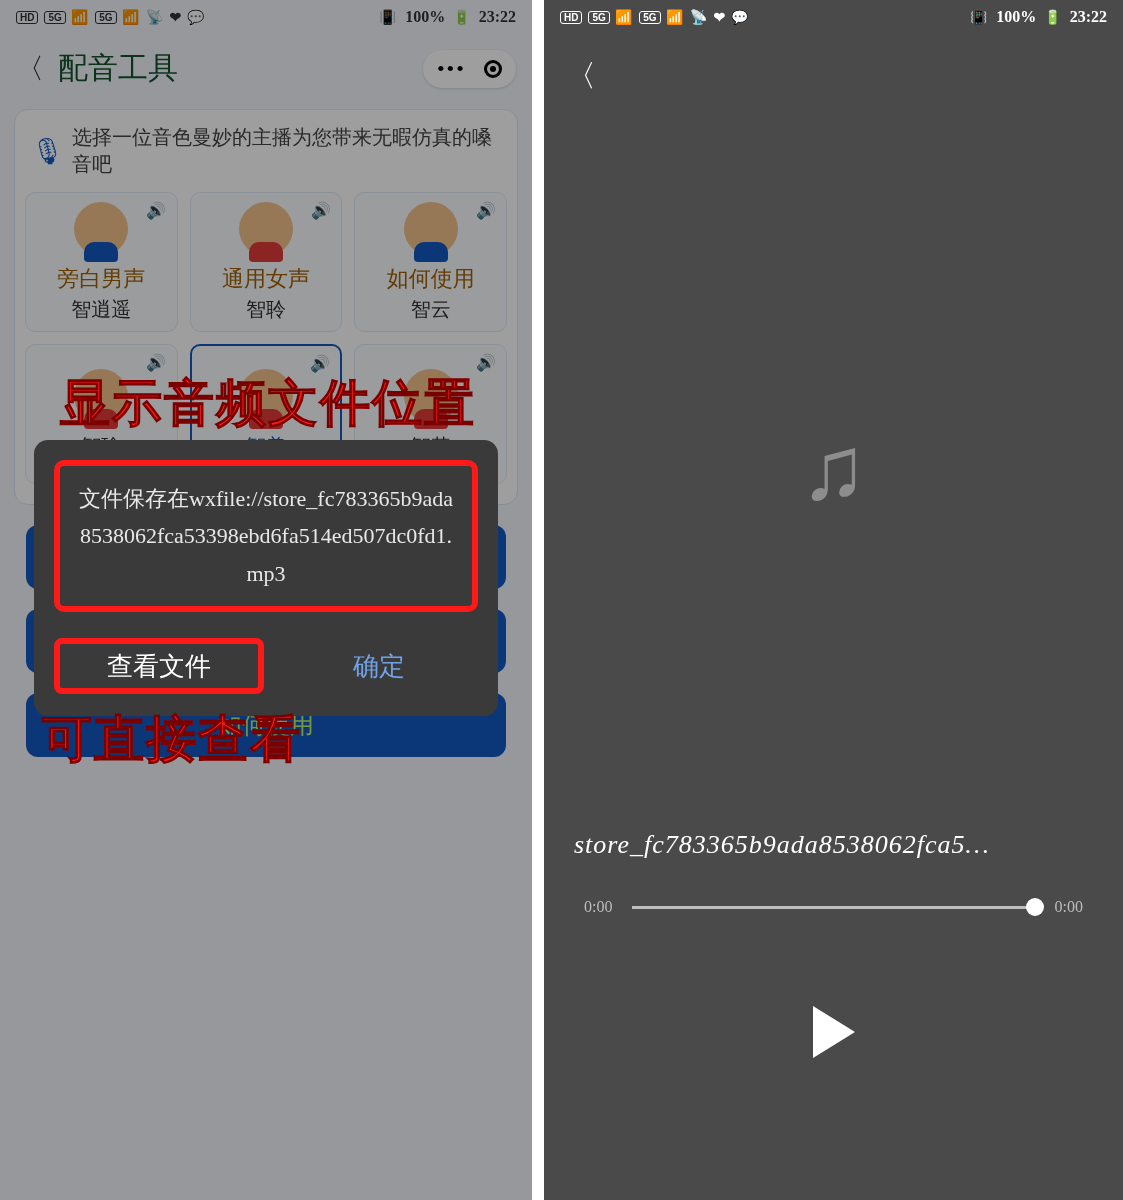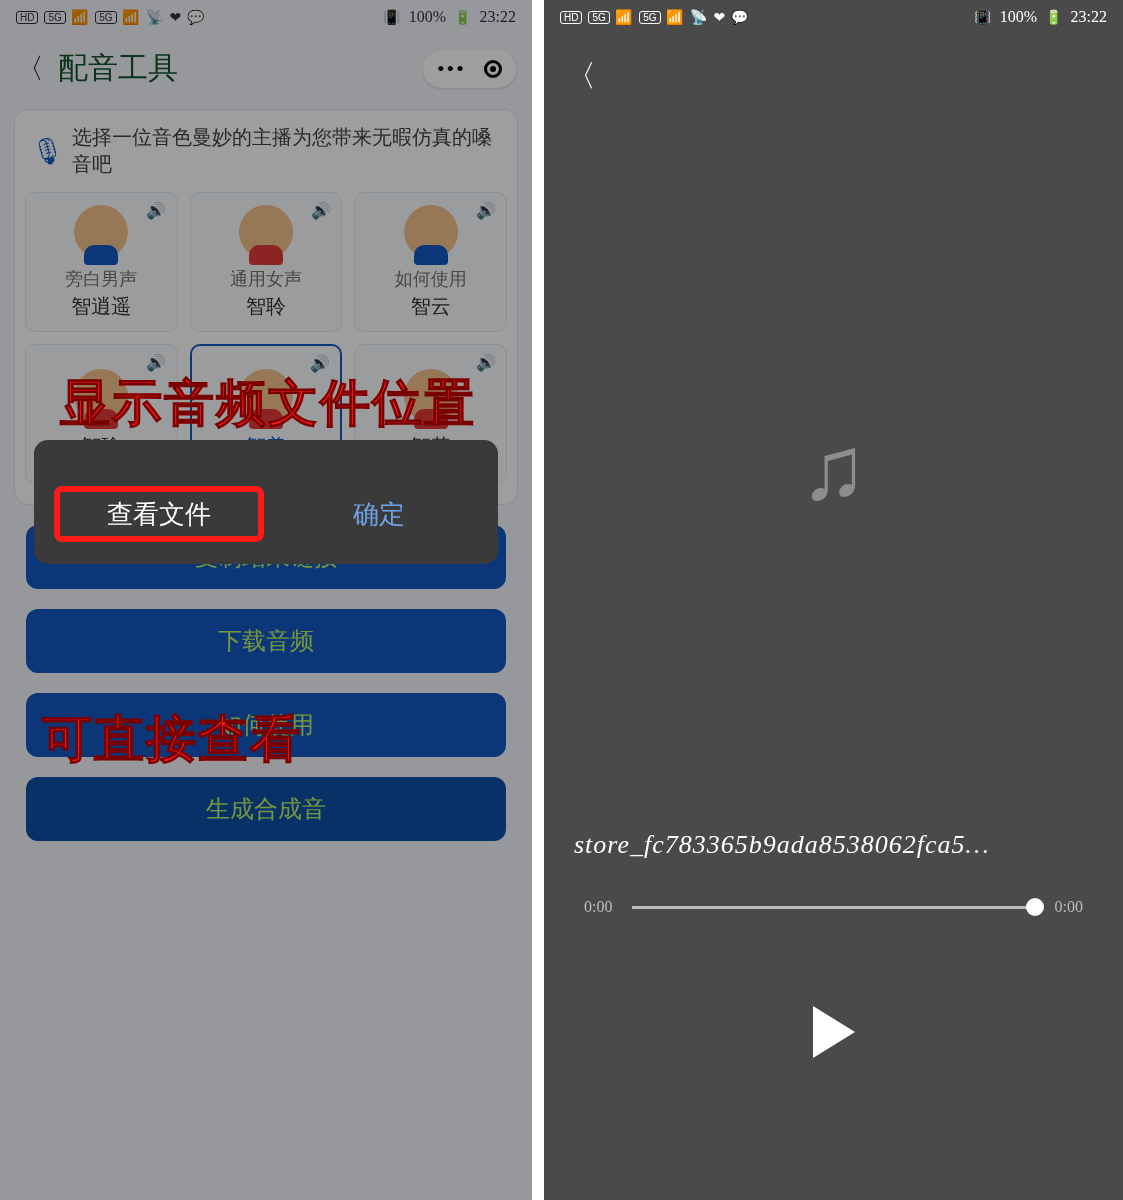--- a/index.html
+++ b/index.html
@@ -3,21 +3,21 @@
 <meta charset="utf-8">
 <style>
   * { margin:0; padding:0; box-sizing:border-box; font-family:"STKaiti","KaiTi","楷体",serif; }
   body { background:#fff; width:1123px; height:1200px; display:flex; }
   .phone { position:relative; height:1200px; overflow:hidden; }
   .left  { width:532px; background:#f3f6fb; }
   .gap   { width:12px; background:#fff; }
   .right { width:579px; background:#4a4a4a; color:#fff; }
 
   
-  .status { display:flex; align-items:center; height:34px; padding:0 16px; font-size:16px; }
+  .status { display:flex; align-items:center; height:34px; padding:0 16px; font-size:16px;font-weight:bold; }
   .status .sl { display:flex; gap:6px; align-items:center; }
   .status .sr { margin-left:auto; display:flex; gap:8px; align-items:center; }
   .left .status { color:#333; }
   .right .status { color:#fff; }
   .pill { border:1px solid currentColor; border-radius:3px; padding:0 3px; font-size:10px; font-family:sans-serif; }
   .sig::before{content:"📶"; font-size:14px;}
   .wifi::before{content:"📡"; font-size:14px;}
   .heart::before{content:"❤"; font-size:14px;}
   .wx::before{content:"💬"; font-size:14px;}
   .vib::before{content:"📳"; font-size:14px;}
@@ -36,21 +36,21 @@
   .card{ margin:6px 14px 0; background:#fff; border-radius:14px; padding:10px 10px 20px; border:1px solid #dbe6f4;}
   .hint{ display:flex; align-items:center; gap:8px; padding:4px 6px 14px; font-size:20px; color:#444; }
   .micico{ color:#1259c3; font-size:26px;}
   .grid{ display:grid; grid-template-columns:repeat(3,1fr); gap:12px; }
   .voice{ background:#fafcff; border:1px solid #e1ebf6; border-radius:10px; height:140px; display:flex; flex-direction:column; align-items:center; justify-content:center; position:relative; }
   .voice.sel{ border:2px solid #1259c3; }
   .spk{ position:absolute; top:8px; right:10px; color:#19b36b; font-size:16px;}
   .avatar{ width:54px; height:54px; border-radius:50%; background:#f2c28b; position:relative; margin-bottom:8px;}
   .avatar::after{content:"";position:absolute;left:10px;right:10px;bottom:-6px;height:20px;background:#1259c3;border-radius:10px 10px 4px 4px;}
   .avatar.f::after{background:#e23b3b;}
-  .vl1{ font-size:18px; color:#737373; }
+  .vl1{ font-size:22px; color:#a16207; }
   .vl2{ font-size:20px; color:#333; margin-top:2px;}
   .voice.sel .vl2{ color:#1259c3; }
 
   
   .actbtn{ margin:20px 26px 0; background:#1259c3; color:#bef264; border-radius:12px; height:64px; display:flex; align-items:center; justify-content:center; font-size:24px; }
   .actbtn.last{ background:#0d4fa8;}
 
   
   .dim{ position:absolute; inset:0; background:rgba(0,0,0,.38); }
 
@@ -153,27 +153,25 @@
 
   <div class="actbtn">
       <span>复制结果链接</span>
     </div>
   <div class="actbtn">
       <span>下载音频</span>
     </div>
   <div class="actbtn">
       <span>如何使用</span>
     </div>
-  <div class="actbtn last">
-      <span>生成合成音</span>
-    </div>
 
   <div class="dim"></div>
 
   <div class="dialog">
+    <div class="dmsgbox">文件保存在wxfile://store_fc783365b9ada8538062fca53398ebd6fa514ed507dc0fd1.mp3</div>
     <div class="dbtns">
       <div class="dbtn view">
           <span>查看文件</span>
         </div>
       <div class="dbtn ok">
           <span>确定</span>
         </div>
     </div>
   </div>
 

